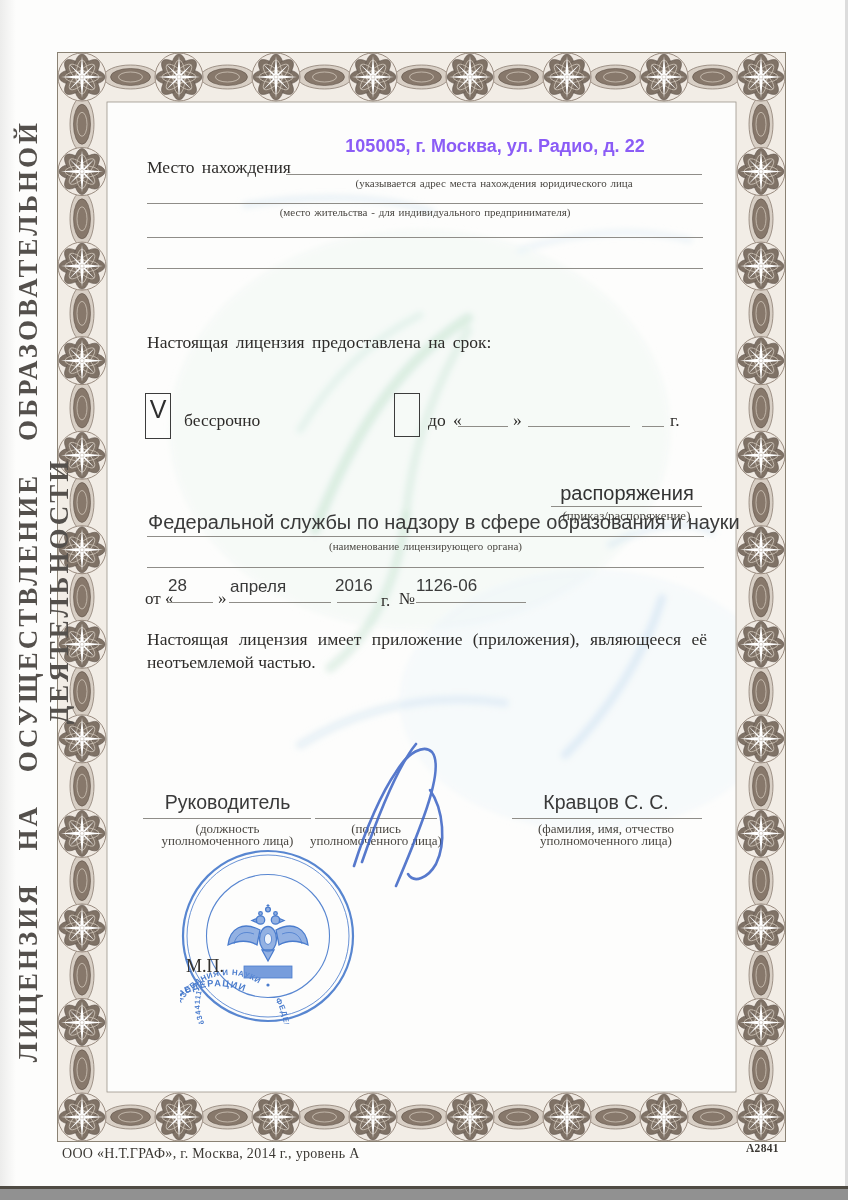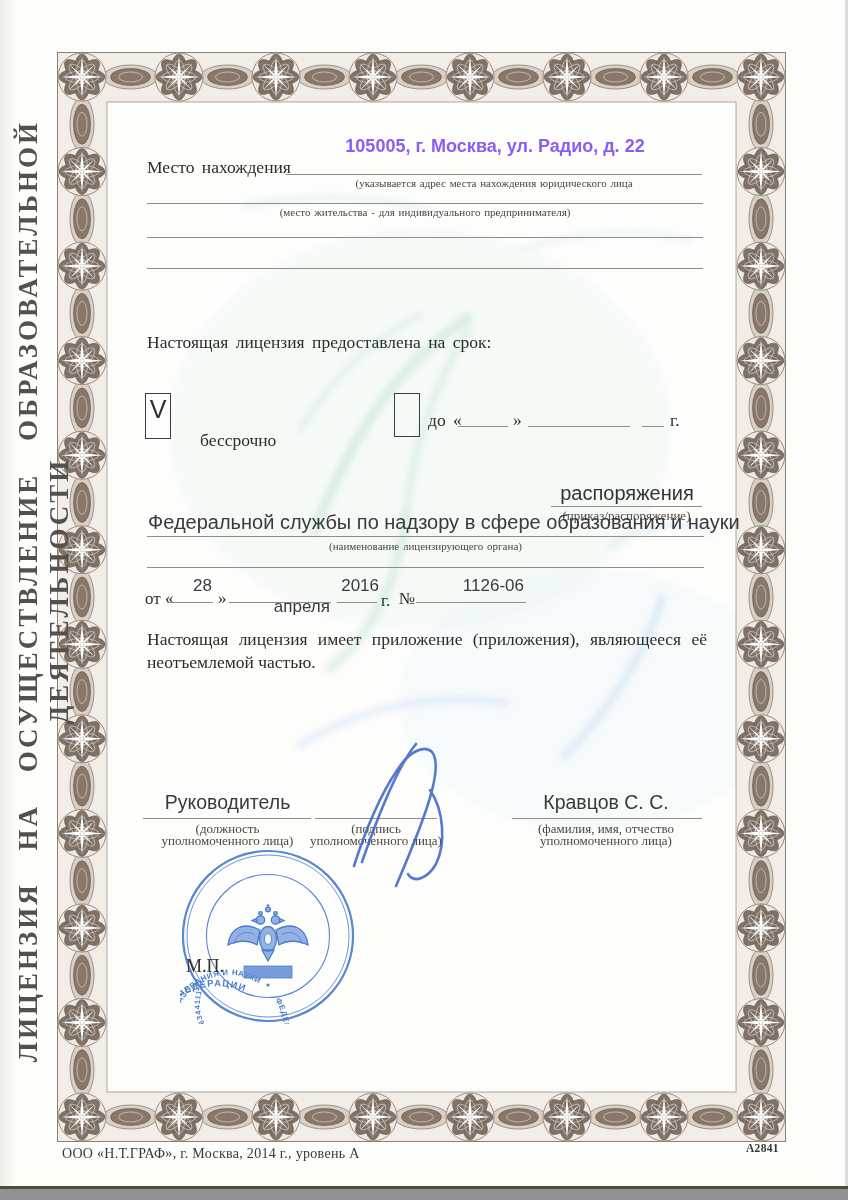--- a/index.html
+++ b/index.html
@@ -5,21 +5,21 @@
   html,body{margin:0;padding:0;background:#fff;}
   .page{position:relative;width:848px;height:1200px;background:#fdfdfc;overflow:hidden;
         font-family:"Liberation Serif", serif;color:#2b2b2b;}
   .abs{position:absolute;}
   .serif{font-family:"Liberation Serif", serif;color:#2e2c2a;}
   .sans{font-family:"Liberation Sans", sans-serif;color:#333;}
   .body-text{font-size:17.5px;word-spacing:3px;}
   .cap{font-size:11px;color:#4a4742;text-align:center;word-spacing:1px;}
   .cap-s{font-size:13px;color:#4a4742;text-align:center;}
   .rule{border-bottom:1px solid #8f8d88;height:0;}
-  .value-sans{font-family:"Liberation Sans", sans-serif;font-size:17px;color:#3a3a3a;text-align:right;}
+  .value-sans{font-family:"Liberation Sans", sans-serif;font-size:17px;color:#3a3a3a;text-align:left;}
   .checkbox{border:1.3px solid #3c3c3c;background:transparent;}
   .side-caption{width:1010px;height:42px;left:-471px;top:570px;transform:rotate(-90deg);
         text-align:center;font-weight:bold;font-size:27px;letter-spacing:3px;word-spacing:22px;
         color:#54504c;font-family:"Liberation Serif", serif;}
   .footer{font-size:14px;color:#3b3833;letter-spacing:.3px;}
   .scanband{left:0;bottom:0;width:848px;height:11px;background:#919191;border-top:3px solid #4f4b43;}
   .edge-r{right:0;top:0;width:3px;height:1200px;background:#dcdcdc;}
   .leftshade{left:0;top:0;width:16px;height:1200px;background:linear-gradient(90deg,#ececeb,rgba(255,255,255,0));}
   .just{text-align:justify;text-align-last:justify;}
 </style>
@@ -168,21 +168,21 @@
   <div class="abs cap" style="left:286px;top:177px;width:416px;">(указывается адрес места нахождения юридического лица</div>
   <div class="abs rule" style="left:147px;top:203px;width:556px;"></div>
   <div class="abs cap" style="left:147px;top:206px;width:556px;">(место жительства - для индивидуального предпринимателя)</div>
   <div class="abs rule" style="left:147px;top:237px;width:556px;"></div>
   <div class="abs rule" style="left:147px;top:268px;width:556px;"></div>
 
   <div class="abs serif body-text" style="left:147px;top:332px;">Настоящая лицензия предоставлена на срок:</div>
   <div class="abs checkbox" style="left:145px;top:393px;width:24px;height:44px;">
     <span class="sans" style="display:block;text-align:center;font-size:25px;line-height:30px;color:#2e2e2e;">V</span>
   </div>
-  <div class="abs serif body-text" style="left:200px;top:410px;margin-top:20px;">бессрочно</div>
+  <div class="abs serif body-text" style="left:184px;top:410px;">бессрочно</div>
   <div class="abs checkbox" style="left:394px;top:393px;width:24px;height:42px;"></div>
   <div class="abs serif body-text" style="left:428px;top:410px;">до  «</div>
   <div class="abs rule" style="left:458px;top:426px;width:50px;"></div>
   <div class="abs serif body-text" style="left:513px;top:410px;">»</div>
   <div class="abs rule" style="left:528px;top:426px;width:102px;"></div>
   <div class="abs rule" style="left:642px;top:426px;width:22px;"></div>
   <div class="abs serif body-text" style="left:670px;top:410px;">г.</div>
 
   <div class="abs sans" style="left:552px;top:482px;width:150px;text-align:center;font-size:20px;">распоряжения</div>
   <div class="abs rule" style="left:551px;top:506px;width:151px;"></div>
@@ -190,21 +190,21 @@
   <div class="abs sans" style="left:148px;top:511px;font-size:20px;color:#3a3a3a;">Федеральной службы по надзору в сфере образования и науки</div>
   <div class="abs rule" style="left:147px;top:536px;width:557px;"></div>
   <div class="abs cap" style="left:147px;top:540px;width:557px;">(наименование лицензирующего органа)</div>
 
   <div class="abs rule" style="left:147px;top:567px;width:557px;"></div>
 
   <div class="abs serif" style="left:145px;top:589px;font-size:17px;">от «</div>
   <div class="abs value-sans" style="left:168px;top:576px;width:44px;">28</div>
   <div class="abs rule" style="left:167px;top:602px;width:46px;"></div>
   <div class="abs serif" style="left:218px;top:589px;font-size:17px;">»</div>
-  <div class="abs value-sans" style="left:230px;top:577px;width:100px;margin-top:20px;">апреля</div>
+  <div class="abs value-sans" style="left:230px;top:577px;width:100px;">апреля</div>
   <div class="abs rule" style="left:229px;top:602px;width:102px;"></div>
   <div class="abs value-sans" style="left:335px;top:576px;width:44px;">2016</div>
   <div class="abs rule" style="left:337px;top:602px;width:40px;"></div>
   <div class="abs serif" style="left:381px;top:591px;font-size:17px;">г.</div>
   <div class="abs serif" style="left:399px;top:589px;font-size:17px;">№</div>
   <div class="abs value-sans" style="left:416px;top:576px;width:108px;">1126-06</div>
   <div class="abs rule" style="left:416px;top:602px;width:110px;"></div>
 
   <div class="abs serif" style="left:147px;top:628px;width:560px;font-size:17.5px;line-height:23px;">
     <div class="just">Настоящая лицензия имеет приложение (приложения), являющееся её</div>

